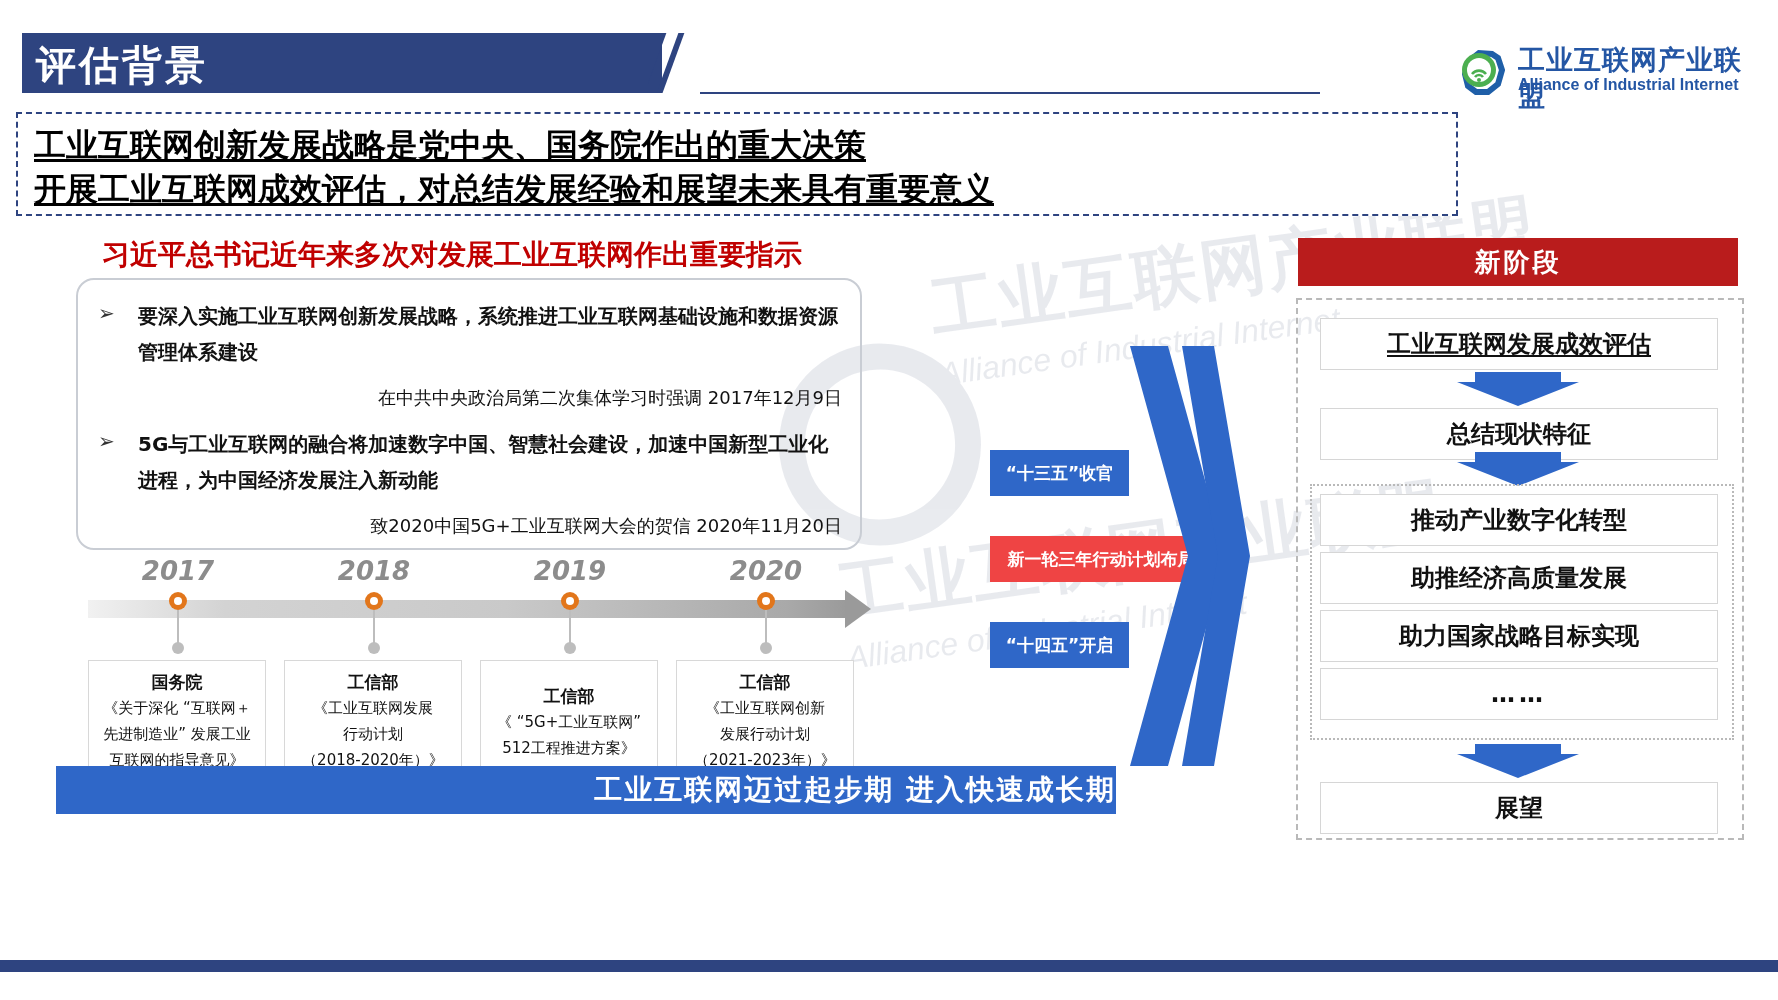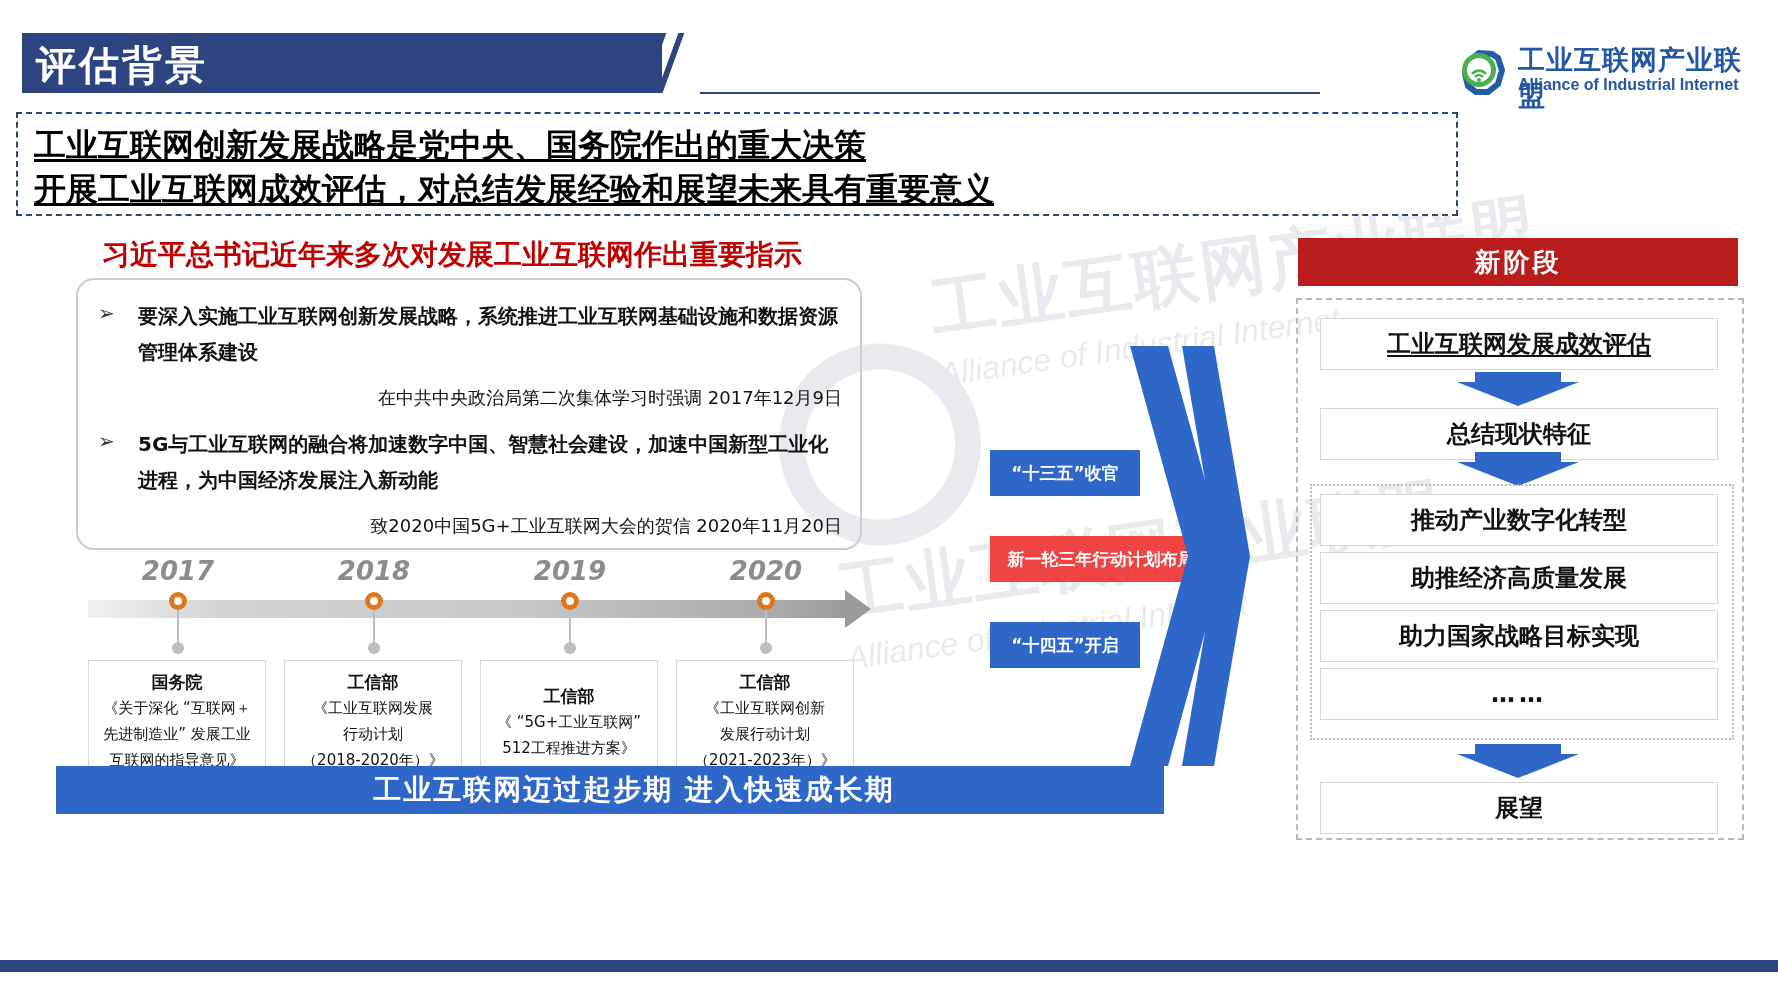--- a/index.html
+++ b/index.html
@@ -132,27 +132,27 @@
     position:absolute;top:104px;width:178px;height:116px;
     border:1px solid #d8d8d8;background:#fff;
     padding:8px 6px 0;box-sizing:border-box;text-align:center;
   }
   .tl-card-title{font-size:17px;font-weight:bold;color:#111;line-height:26px;font-family:"DejaVu Sans",sans-serif;}
   .tl-card-body{font-size:15px;color:#111;line-height:26px;font-family:"DejaVu Sans",sans-serif;}
 
   
   .blue-bar{
     position:absolute;left:56px;top:766px;width:1060px;height:48px;background:#2f67c8;
-    display:flex;align-items:center;justify-content:center;padding-left:48px;
+    display:flex;align-items:center;justify-content:flex-end;
   }
   .blue-bar-text{font-size:28px;font-weight:bold;color:#fff;letter-spacing:2px;font-family:"DejaVu Sans",sans-serif;}
 
   
   .chev-group{position:absolute;left:990px;top:350px;width:160px;height:420px;}
-  .chev{position:absolute;left:0;width:150px;height:46px;background:#2f67c8;
+  .chev{position:absolute;left:0;width:139px;height:46px;background:#2f67c8;
         display:flex;align-items:center;justify-content:center;}
   .chev-text{font-size:17px;font-weight:bold;color:#fff;white-space:nowrap;font-family:"DejaVu Sans",sans-serif;}
   .ch1{top:100px;}
   .ch2{top:186px;background:#ef4444;}
   .ch3{top:272px;}
   .big-chevron{
     position:absolute;left:1130px;top:346px;width:120px;height:420px;
   }
 
   

